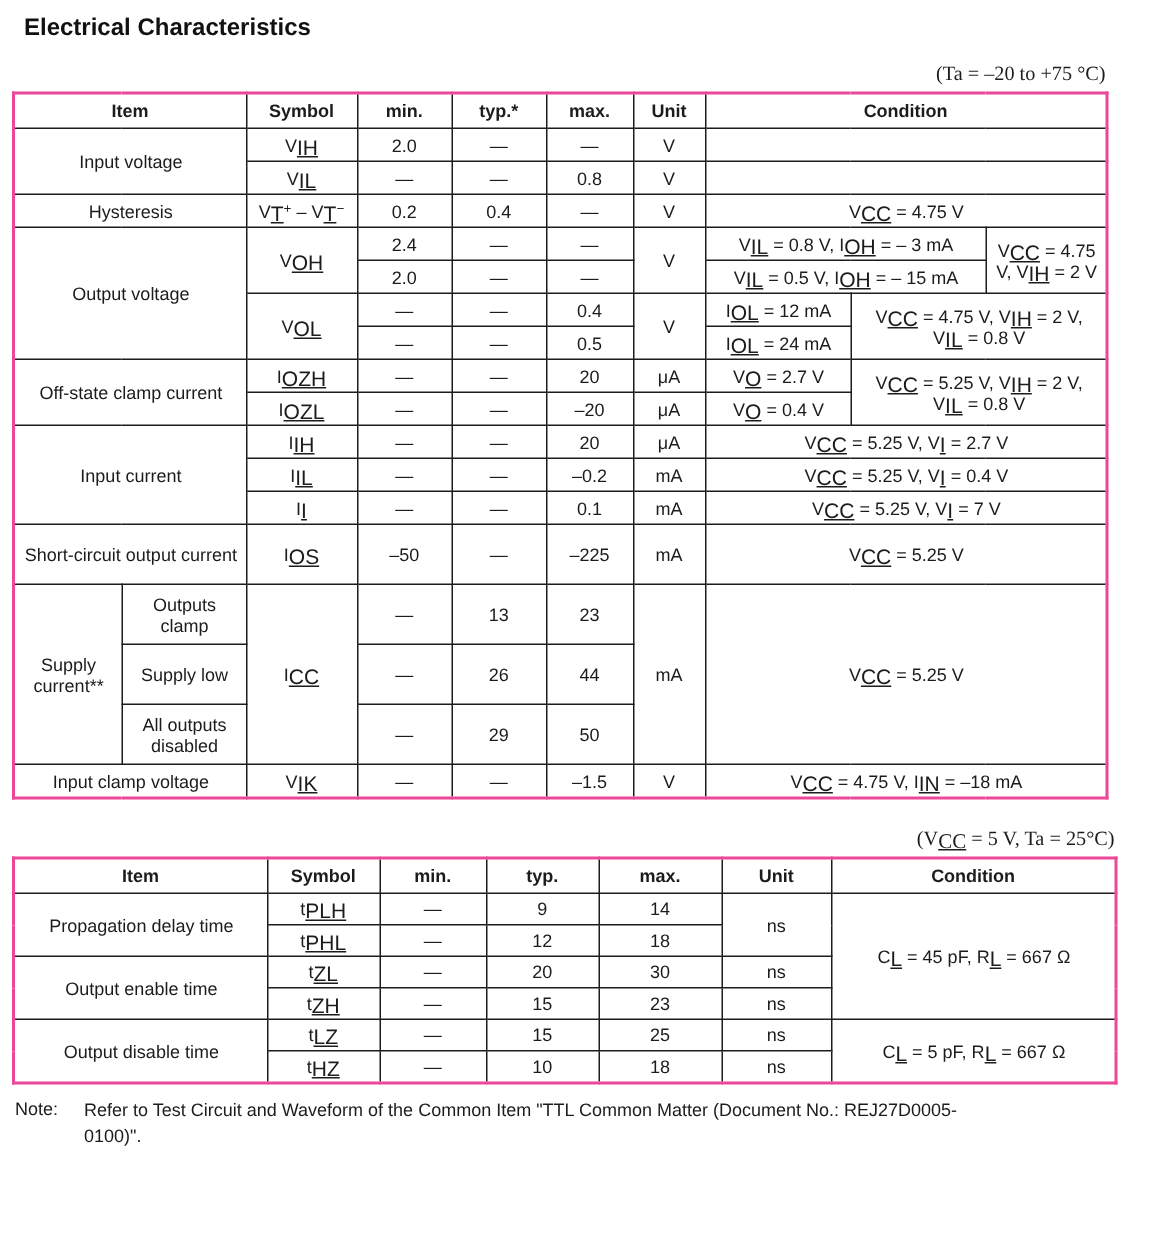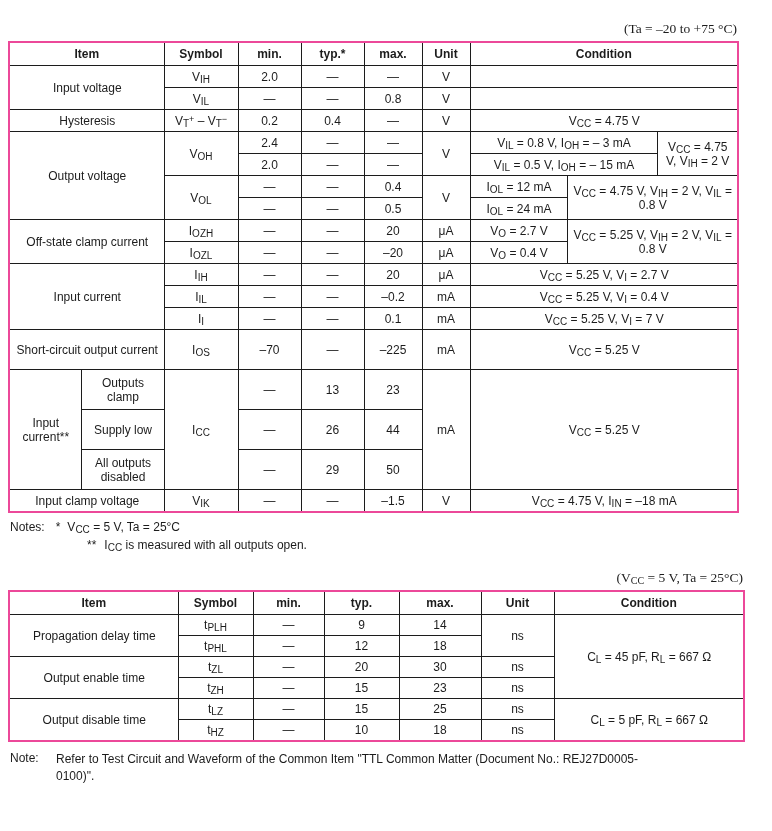--- a/index.html
+++ b/index.html
@@ -12,38 +12,39 @@
   .temp-note.e { width:729px; }
   .temp-note.s { width:735px; margin-top:18px; }
   table { border-collapse:collapse; table-layout:fixed; border:2px solid #ec4899; }
   th, td { border:1px solid #1c1c1c; padding:1px 4px; text-align:center;
            vertical-align:middle; line-height:14px; overflow:hidden; }
   th { font-weight:bold; height:20px; }
   td.item, td.cond { text-align:center; padding-left:6px; padding-right:5px; }
   tr.r20 td { height:19px; }
   tr.r38 td { height:37px; }
   tr.r19 td { height:18px; }
-  sub { font-size:10px; line-height:0; vertical-align:-2px; }
+  sub { font-size:14px; line-height:0; vertical-align:-2px;text-decoration:underline; }
   sup { font-size:9px; line-height:0; vertical-align:3px; }
   .notes-block { margin:7px 0 0 2px; }
   .note-line { margin-top:2px; }
   .note-label { margin-right:11px; }
   .note-star { margin-right:7px; }
   .note-line2 { margin-left:77px; margin-top:4px; }
   .note-star2 { margin-right:8px; }
   .sec2 { margin-top:27px; }
   .bottom-note { display:flex; margin:9px 0 0 2px; }
   .bottom-note .lbl { width:46px; flex:none; }
   .bottom-note .txt { width:585px; line-height:17px; }
 </style>
 </head>
 <body>
 
 <div class="page">
 
+  <div class="sec-title">Electrical Characteristics</div>
   <div class="temp-note e">(Ta = –20 to +75 °C)</div>
 
   <table class="dtable">
     <colgroup>
       <col style="width:72px">
         <col style="width:83px">
         <col style="width:74px">
       <col style="width:63px">
         <col style="width:63px">
         <col style="width:58px">
@@ -158,28 +159,28 @@
       <td>I<sub>I</sub></td>
       <td>—</td>
       <td>—</td>
       <td>0.1</td>
       <td>mA</td>
       <td colspan="3" class="cond">V<sub>CC</sub> = 5.25 V, V<sub>I</sub> = 7 V</td>
     </tr>
     <tr class="r38">
       <td colspan="2" class="item">Short-circuit output current</td>
       <td>I<sub>OS</sub></td>
-      <td>–70</td>
+      <td>–50</td>
       <td>—</td>
       <td>–225</td>
       <td>mA</td>
       <td colspan="3" class="cond">V<sub>CC</sub> = 5.25 V</td>
     </tr>
     <tr class="r38">
-      <td rowspan="3" class="item">Input current**</td>
+      <td rowspan="3" class="item">Supply current**</td>
       <td class="item">Outputs clamp</td>
       <td rowspan="3">I<sub>CC</sub></td>
       <td>—</td>
       <td>13</td>
       <td>23</td>
       <td rowspan="3">mA</td>
       <td colspan="3" rowspan="3" class="cond">V<sub>CC</sub> = 5.25 V</td>
     </tr>
     <tr class="r38">
       <td class="item">Supply low</td>
@@ -198,28 +199,20 @@
       <td>V<sub>IK</sub></td>
       <td>—</td>
       <td>—</td>
       <td>–1.5</td>
       <td>V</td>
       <td colspan="3" class="cond">V<sub>CC</sub> = 4.75 V, I<sub>IN</sub> = –18 mA</td>
     </tr>
   </tbody>
     </table>
 
-  <div class="notes-block">
-    <div class="note-line">
-      <span class="note-label">Notes:</span><span class="note-star">*</span><span>V<sub>CC</sub> = 5 V, Ta = 25°C</span>
-    </div>
-    <div class="note-line2">
-      <span class="note-star2">**</span><span>I<sub>CC</sub> is measured with all outputs open.</span>
-    </div>
-  </div>
 
   <div class="temp-note s">(V<sub>CC</sub> = 5 V, Ta = 25°C)</div>
 
   <table class="dtable">
     <colgroup>
       <col style="width:169px">
         <col style="width:75px">
         <col style="width:71px">
       <col style="width:75px">
         <col style="width:82px">

